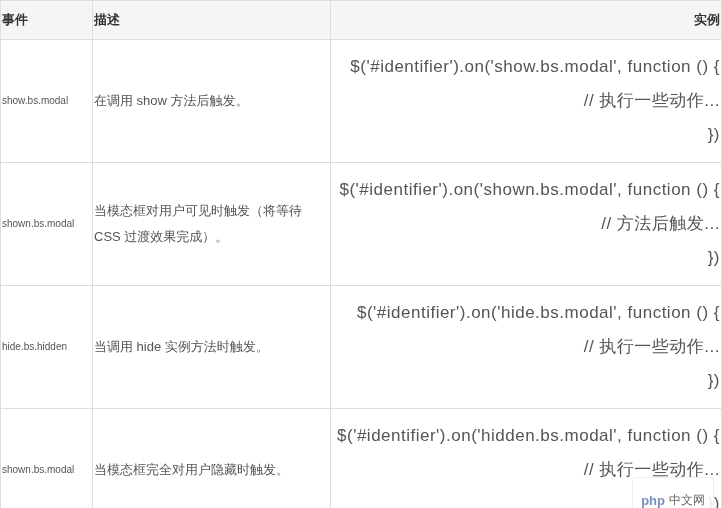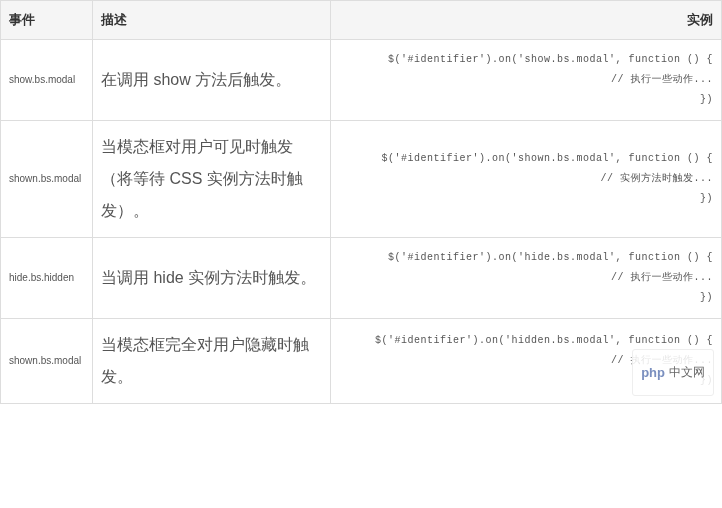--- a/index.html
+++ b/index.html
@@ -15,21 +15,21 @@
       width: 722px;
       position: relative;
     }
     table {
       width: 100%;
       border-collapse: collapse;
       table-layout: fixed;
     }
     th, td {
       border: 1px solid #ddd;
-      padding: 10px 8px;
+      padding: 10px 1px;
       text-align: left;
       vertical-align: middle;
       word-wrap: break-word;
     }
     th {
       background: #f5f5f5;
       font-weight: bold;
       color: #333;
       font-size: 13px;
     }
@@ -43,26 +43,26 @@
       width: auto;
       text-align: right;
     }
     td.event-cell {
       color: #555;
       font-size: 10px;
       line-height: 1.8;
     }
     td.desc-cell {
       color: #555;
-      font-size: 16px;
+      font-size: 13px;
       line-height: 2;
     }
     td.code-cell {
-      font-family: Liberation Mono, monospace;
-      font-size: 10px;
+      font-family: Liberation Sans, sans-serif;
+      font-size: 17px;
       color: #555;
       line-height: 2;
       white-space: pre-wrap;
       word-break: break-all;
       letter-spacing: 0.5px;
     }
     .watermark {
       position: absolute;
       right: 8px;
       bottom: 8px;
@@ -97,23 +97,23 @@
   <tbody>
     <tr>
       <td class="event-cell">show.bs.modal</td>
       <td class="desc-cell">在调用 show 方法后触发。</td>
       <td class="code-cell">$('#identifier').on('show.bs.modal', function () {
   // 执行一些动作...
 })</td>
     </tr>
     <tr>
       <td class="event-cell">shown.bs.modal</td>
-      <td class="desc-cell">当模态框对用户可见时触发（将等待 CSS 实例方法时触发）。</td>
+      <td class="desc-cell">当模态框对用户可见时触发（将等待 CSS 过渡效果完成）。</td>
       <td class="code-cell">$('#identifier').on('shown.bs.modal', function () {
-  // 实例方法时触发...
+  // 方法后触发...
 })</td>
     </tr>
     <tr>
       <td class="event-cell">hide.bs.hidden</td>
       <td class="desc-cell">当调用 hide 实例方法时触发。</td>
       <td class="code-cell">$('#identifier').on('hide.bs.modal', function () {
   // 执行一些动作...
 })</td>
     </tr>
     <tr>

